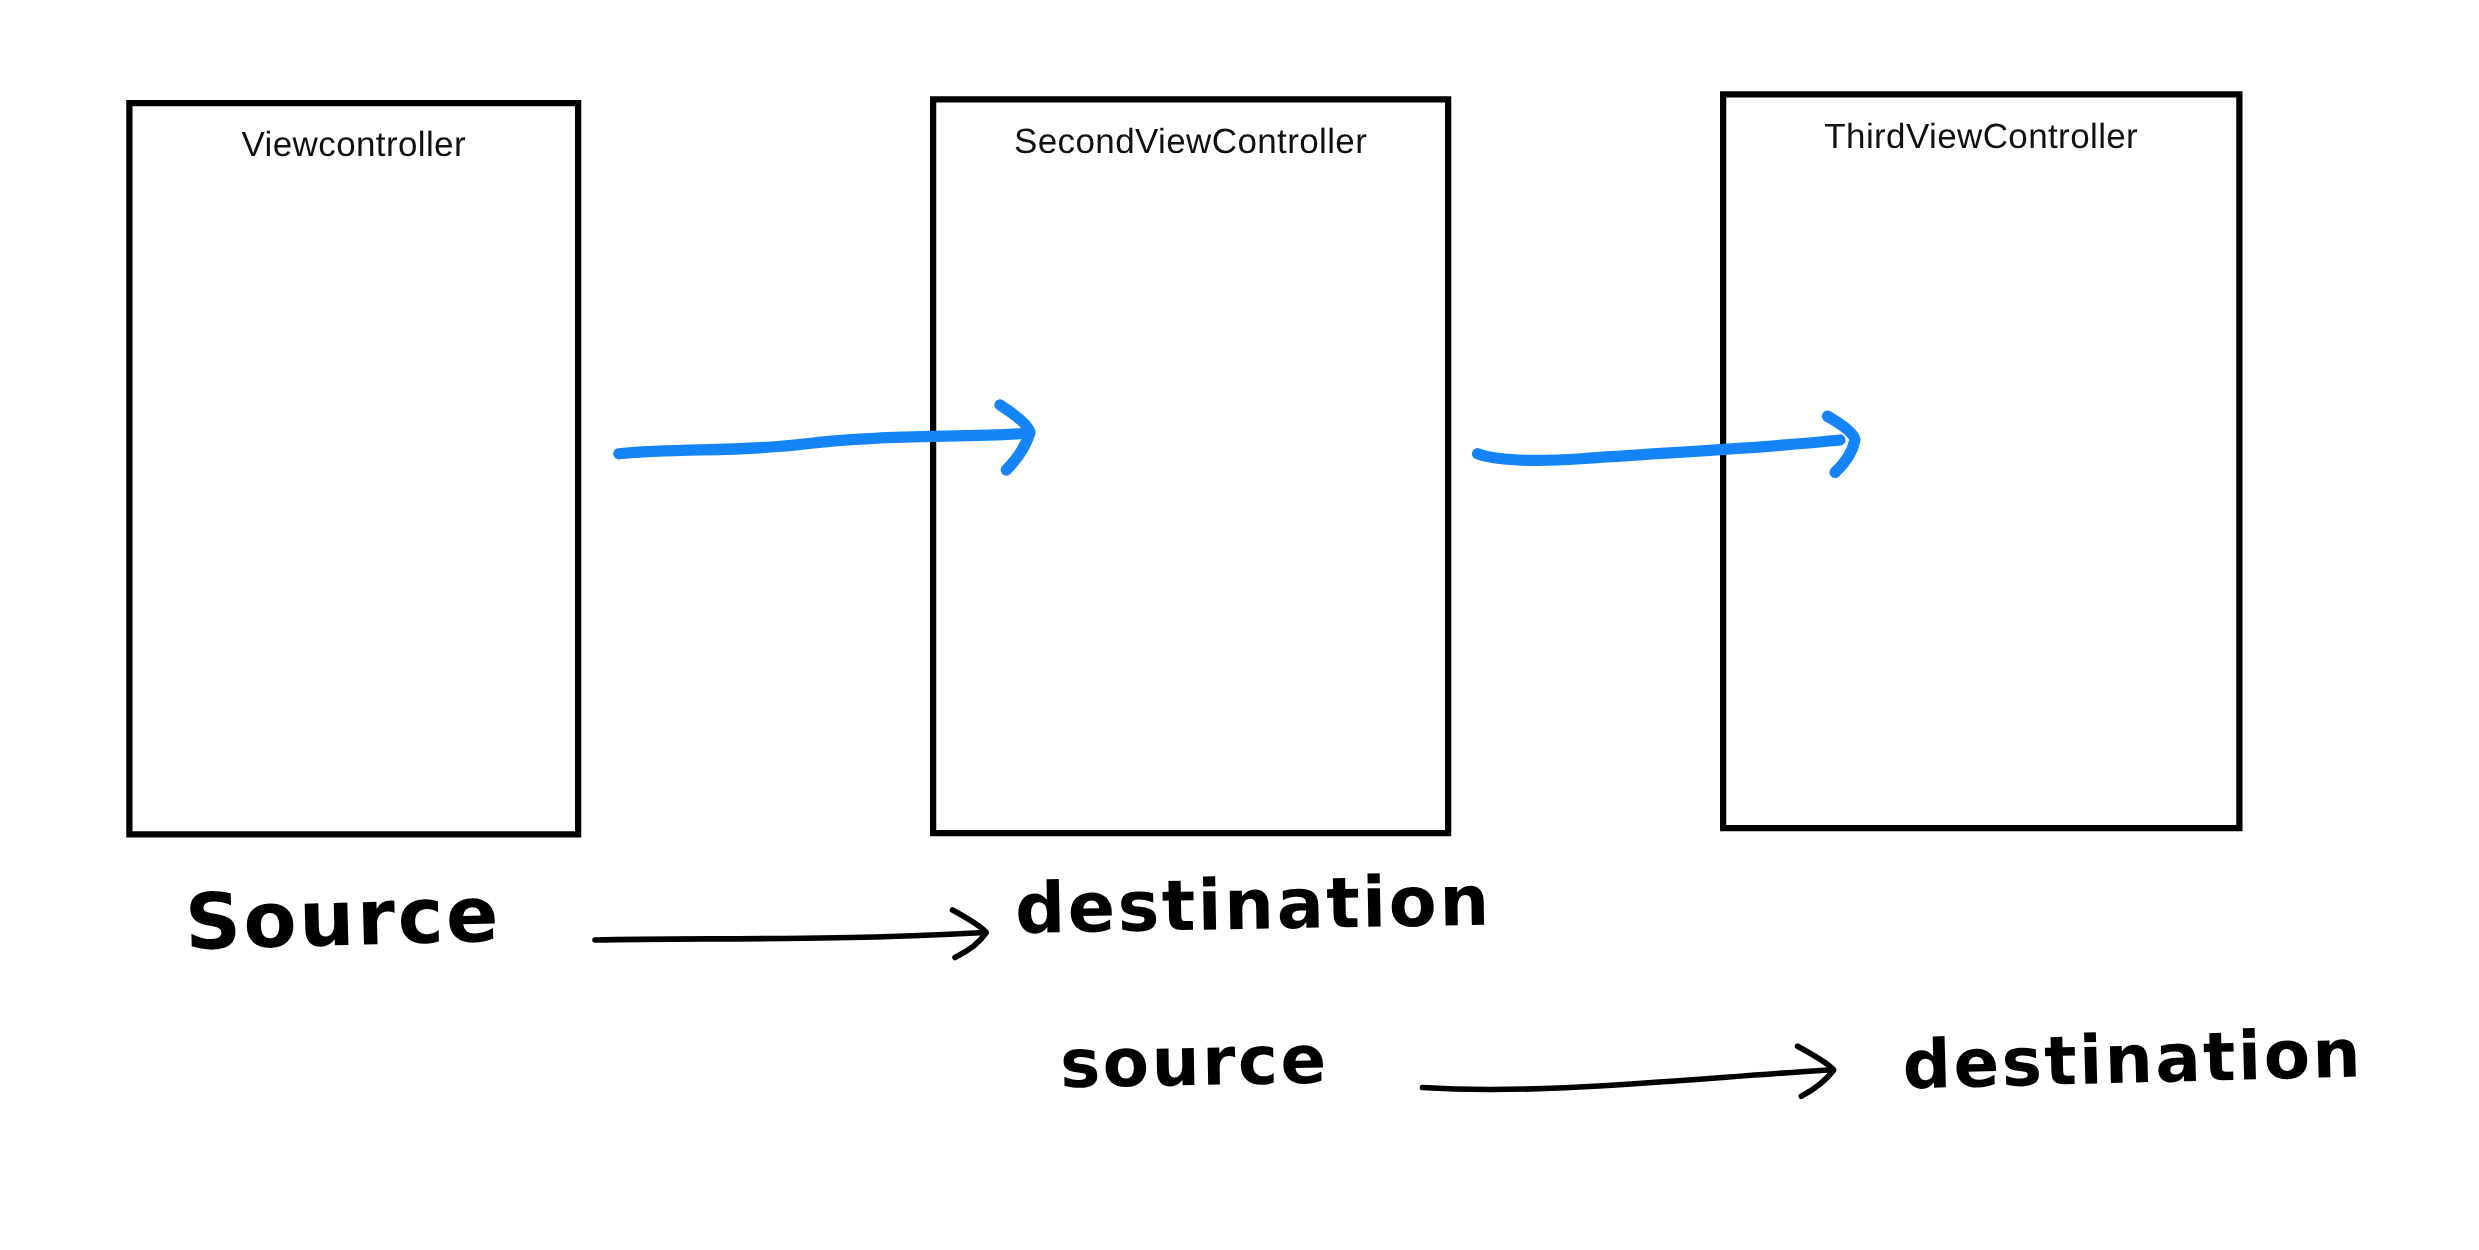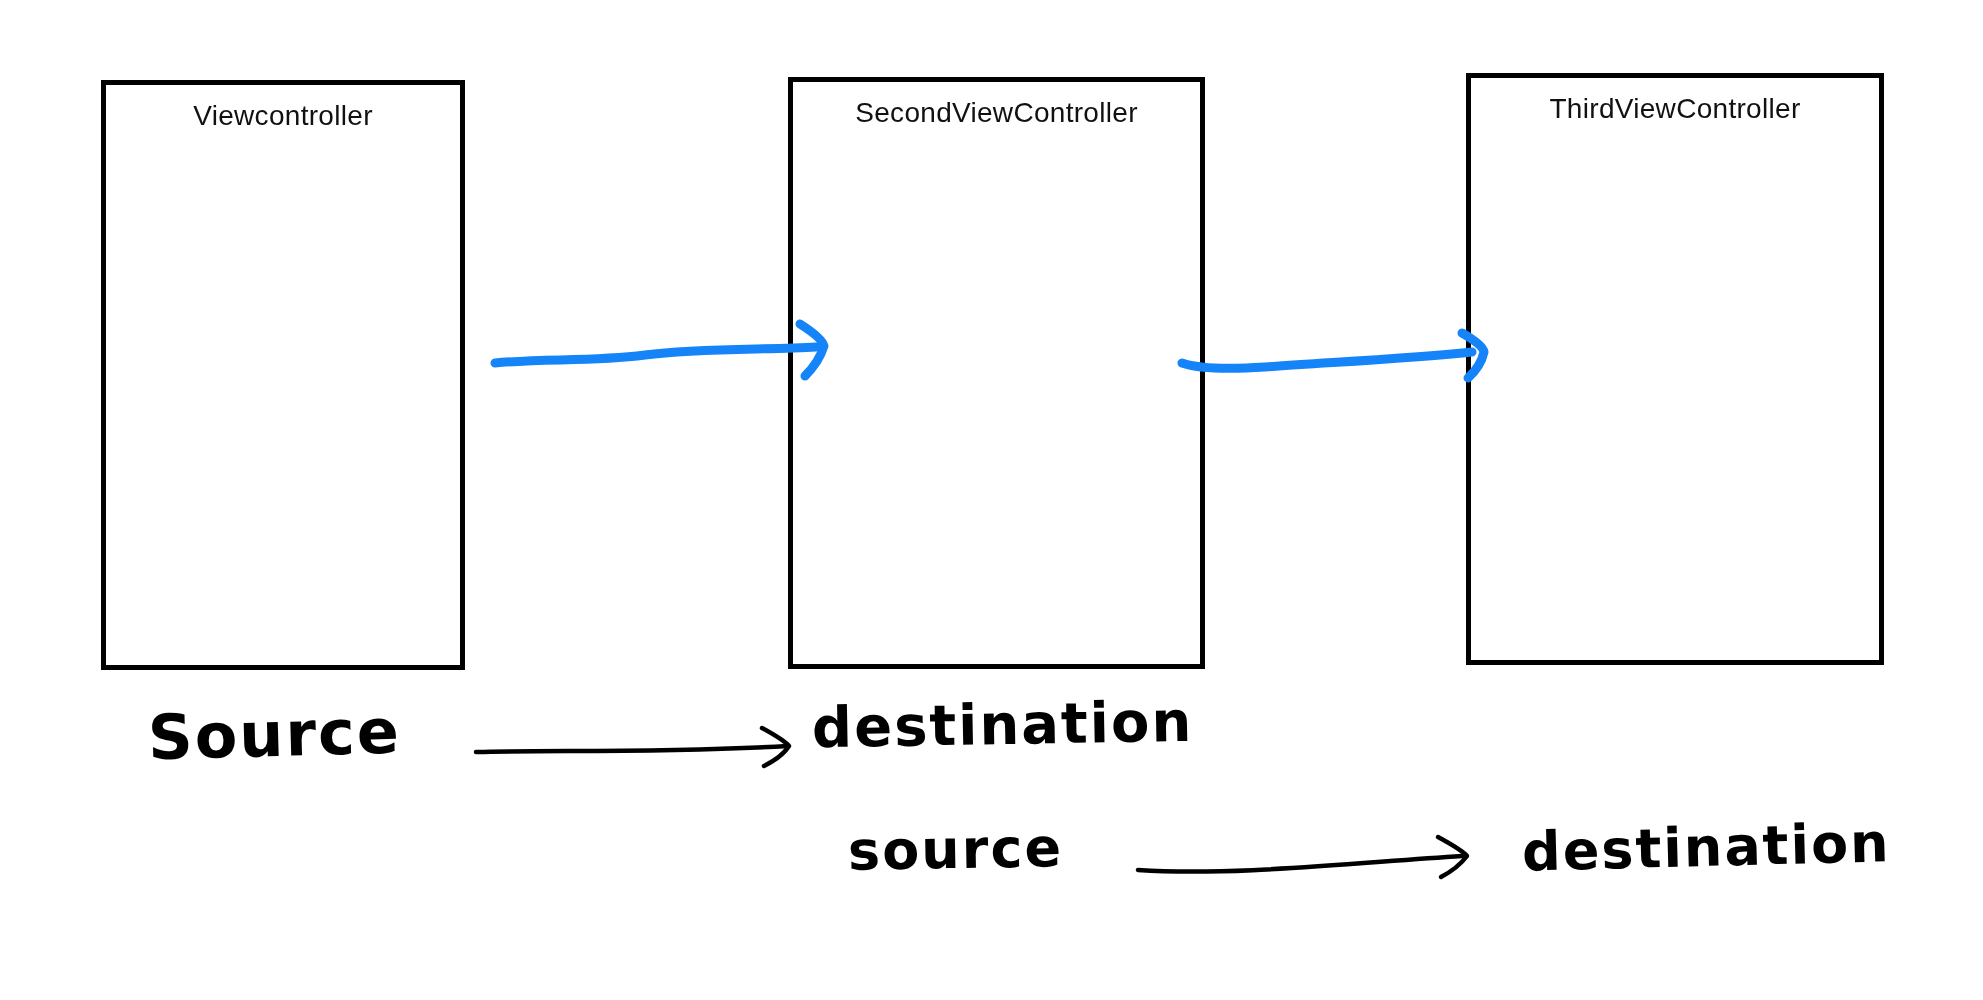--- a/index.html
+++ b/index.html
@@ -23,22 +23,22 @@
   }
   .vc-box .box-label {
     display: block;
     text-align: center;
     padding-top: 15px;
     font-size: 28px;
     color: #111111;
     letter-spacing: 0.3px;
   }
   #box-1 { left: 101px; top: 80px;  width: 364px; height: 590px; }
-  #box-2 { left: 788px; top: 77px;  width: 417px; height: 592px; }
-  #box-3 { left: 1466px; top: 73px; width: 418px; height: 592px; }
+  #box-2 { left: 744px; top: 77px;  width: 417px; height: 592px; }
+  #box-3 { left: 1376px; top: 73px; width: 418px; height: 592px; }
 
   .overlay {
     position: absolute;
     left: 0; top: 0;
     width: 1983px;
     height: 1000px;
     pointer-events: none;
   }
   .segue-stroke {
     fill: none;

